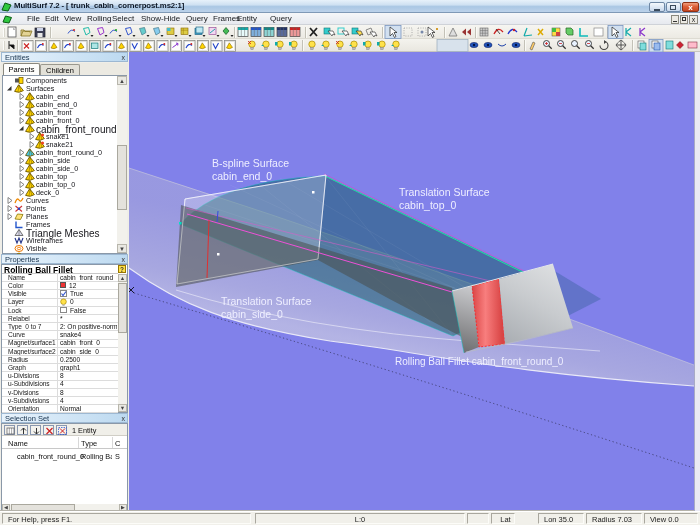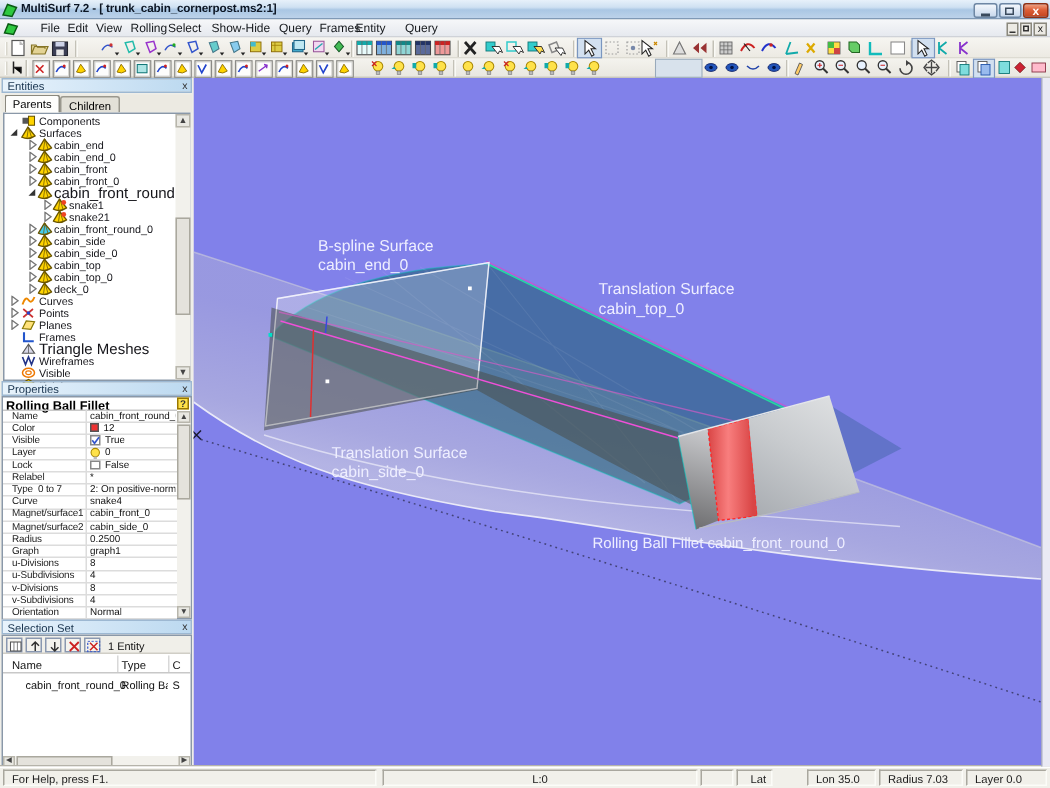--- a/index.html
+++ b/index.html
@@ -637,14 +637,14 @@
     <text x="221" y="318" font-family="Liberation Sans, sans-serif" font-size="10.5" fill="#eef">cabin_side_0</text>
     <text x="395" y="365" font-family="Liberation Sans, sans-serif" font-size="10" fill="#eef">Rolling Ball Fillet cabin_front_round_0</text>
   </svg>
 <div class="abs" id="statusbar"></div>
 <div class="scell" style="left:2px;width:249px;text-align:left;padding-left:5px">For Help, press F1.</div>
 <div class="scell" style="left:255px;width:210px;text-align:center;padding-left:0">L:0</div>
 <div class="scell" style="left:467px;width:22px;text-align:left;padding-left:5px"></div>
 <div class="scell" style="left:491px;width:24px;text-align:center;padding-left:5px">Lat 14.5</div>
 <div class="scell" style="left:538px;width:46px;text-align:left;padding-left:5px">Lon 35.0</div>
 <div class="scell" style="left:586px;width:56px;text-align:left;padding-left:5px">Radius 7.03</div>
-<div class="scell" style="left:644px;width:54px;text-align:left;padding-left:5px">Layer 0.0</div>
+<div class="scell" style="left:644px;width:54px;text-align:left;padding-left:5px">View 0.0</div>
 <div class="abs" style="left:694px;top:52px;width:6px;height:459px;background:#eaeaf4;border-left:1px solid #a8aac4"></div>
 
 </body></html>

